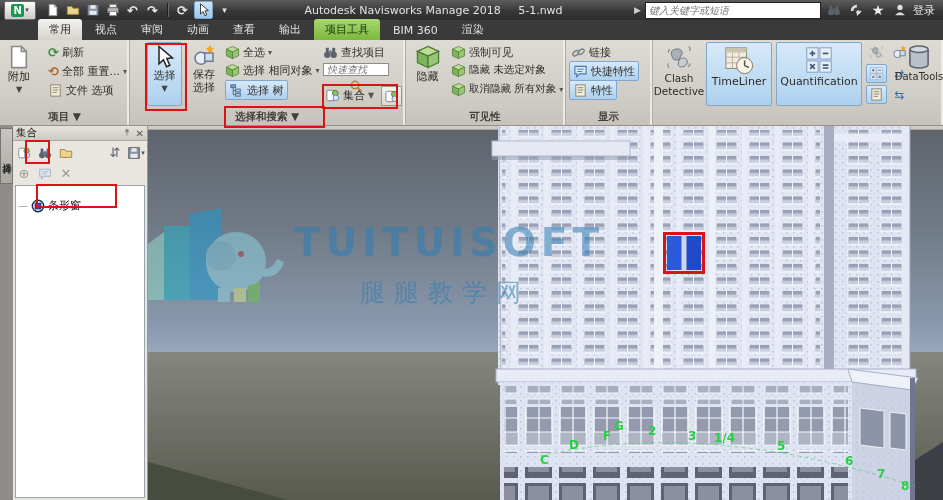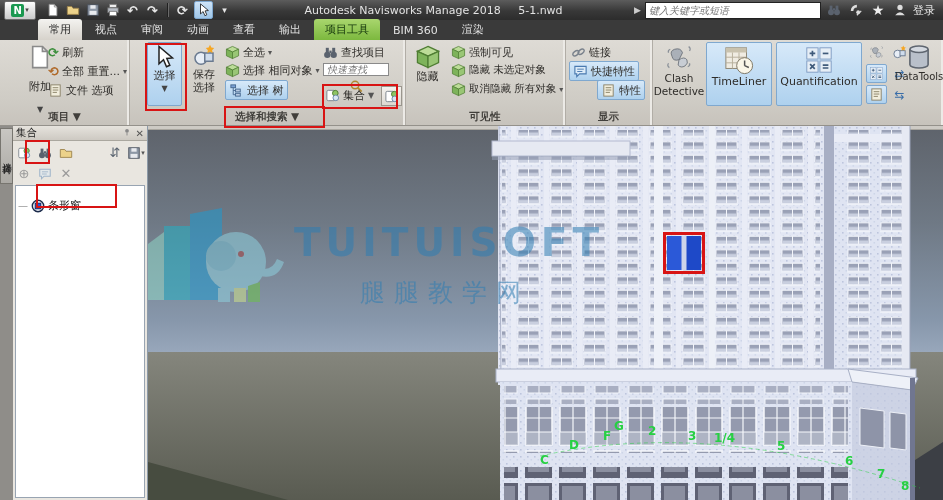--- a/index.html
+++ b/index.html
@@ -290,21 +290,21 @@
     <span class="tab">查看</span>
     <span class="tab">输出</span>
     <span class="tab contextual">项目工具</span>
     <span class="tab">BIM 360</span>
     <span class="tab">渲染</span>
   </div>
 
   <div class="ribbon">
 
     <div class="rgroup" style="left:0;width:129px;">
-      <div class="bigbtn" style="left:22px;width:36px;gap:10px;">
+      <div class="bigbtn" style="left:1px;width:36px;">
         <span class="bicon">
             <svg width="26" height="26">
               <use href="#sy-page"></use>
             </svg>
           </span>
         <span>附加</span>
         <span class="garrow">▼</span>
       </div>
       <div class="rrow" style="left:48px;top:3px;">
         <span style="color:#3d8f3d;font-weight:bold;font-size:13px">⟳</span>
@@ -426,21 +426,21 @@
             <use href="#sy-link"></use>
           </svg>
         <span>链接</span>
       </div>
       <div class="rrow hlrow" style="left:4px;top:21px;">
         <svg>
             <use href="#sy-qprop"></use>
           </svg>
         <span>快捷特性</span>
       </div>
-      <div class="rrow hlrow" style="left:4px;top:40px;margin-left:28px;">
+      <div class="rrow hlrow" style="left:4px;top:40px;">
         <svg>
             <use href="#sy-prop"></use>
           </svg>
         <span>特性</span>
       </div>
       <div class="glabel">显示</div>
     </div>
 
     <div class="rgroup" style="left:652px;width:291px;border-right:none;">
       <div class="bigbtn" style="left:4px;width:46px;font-size:10.5px;">

